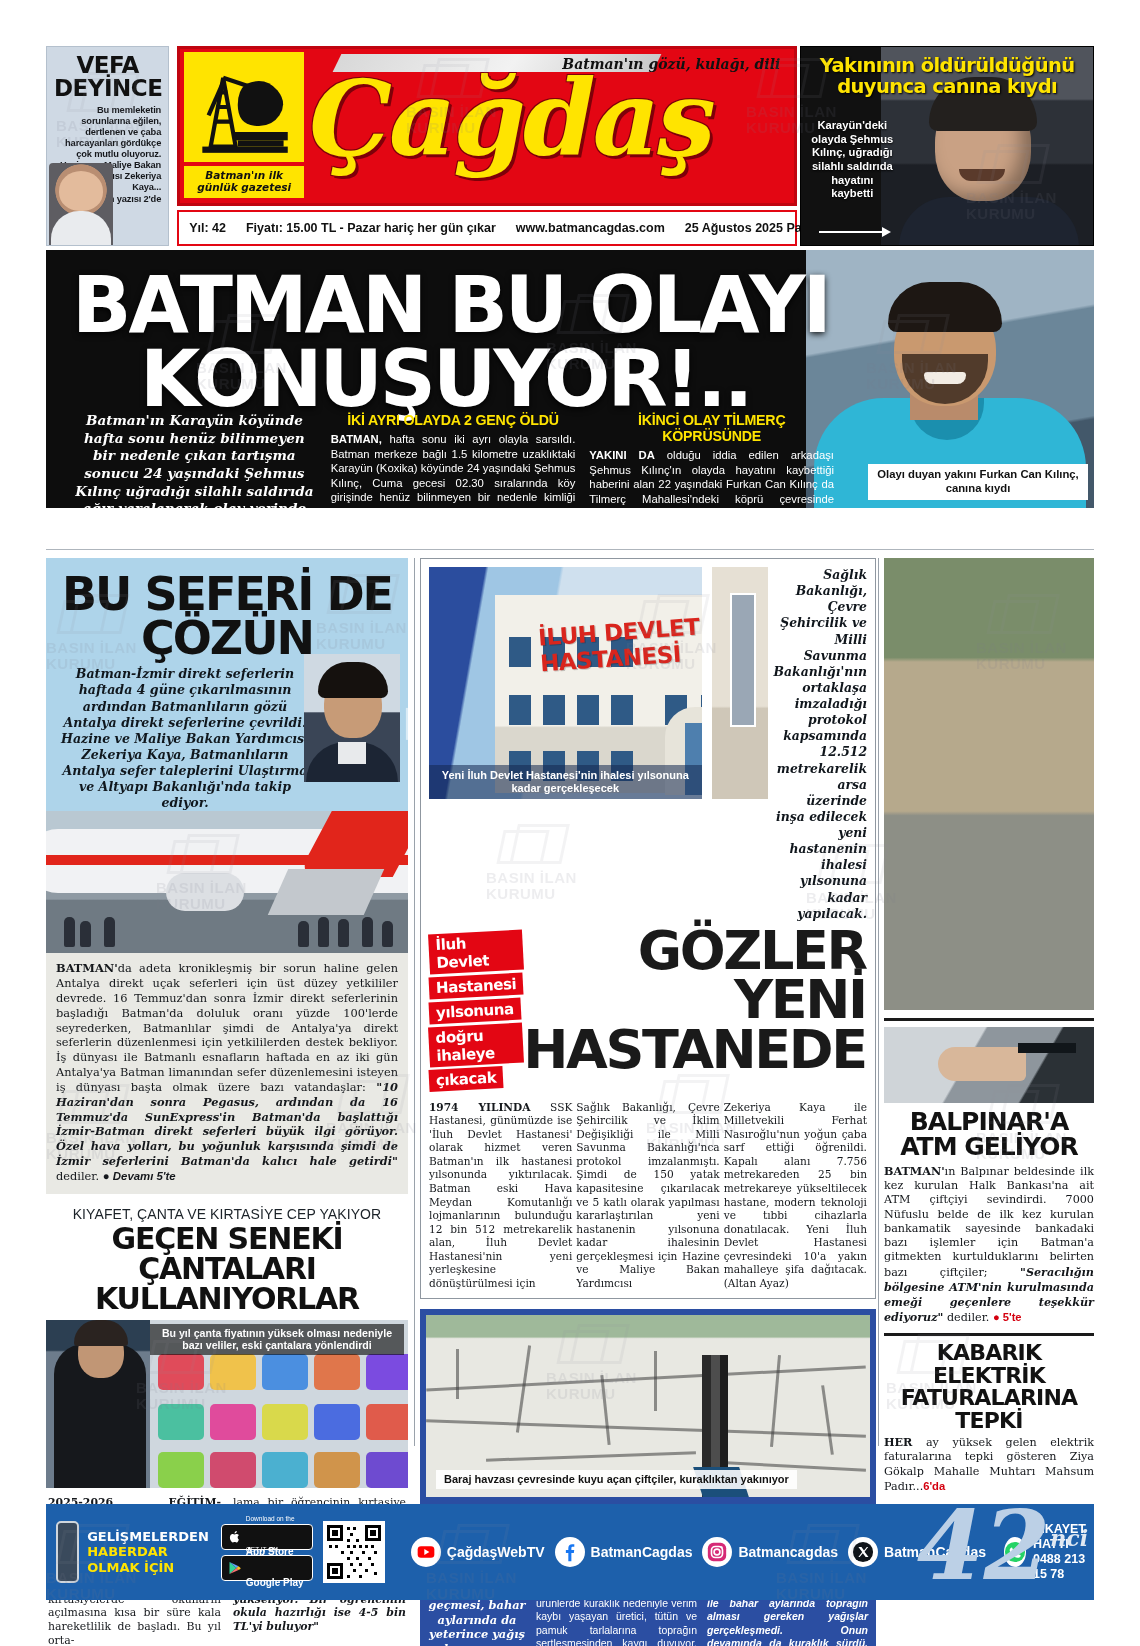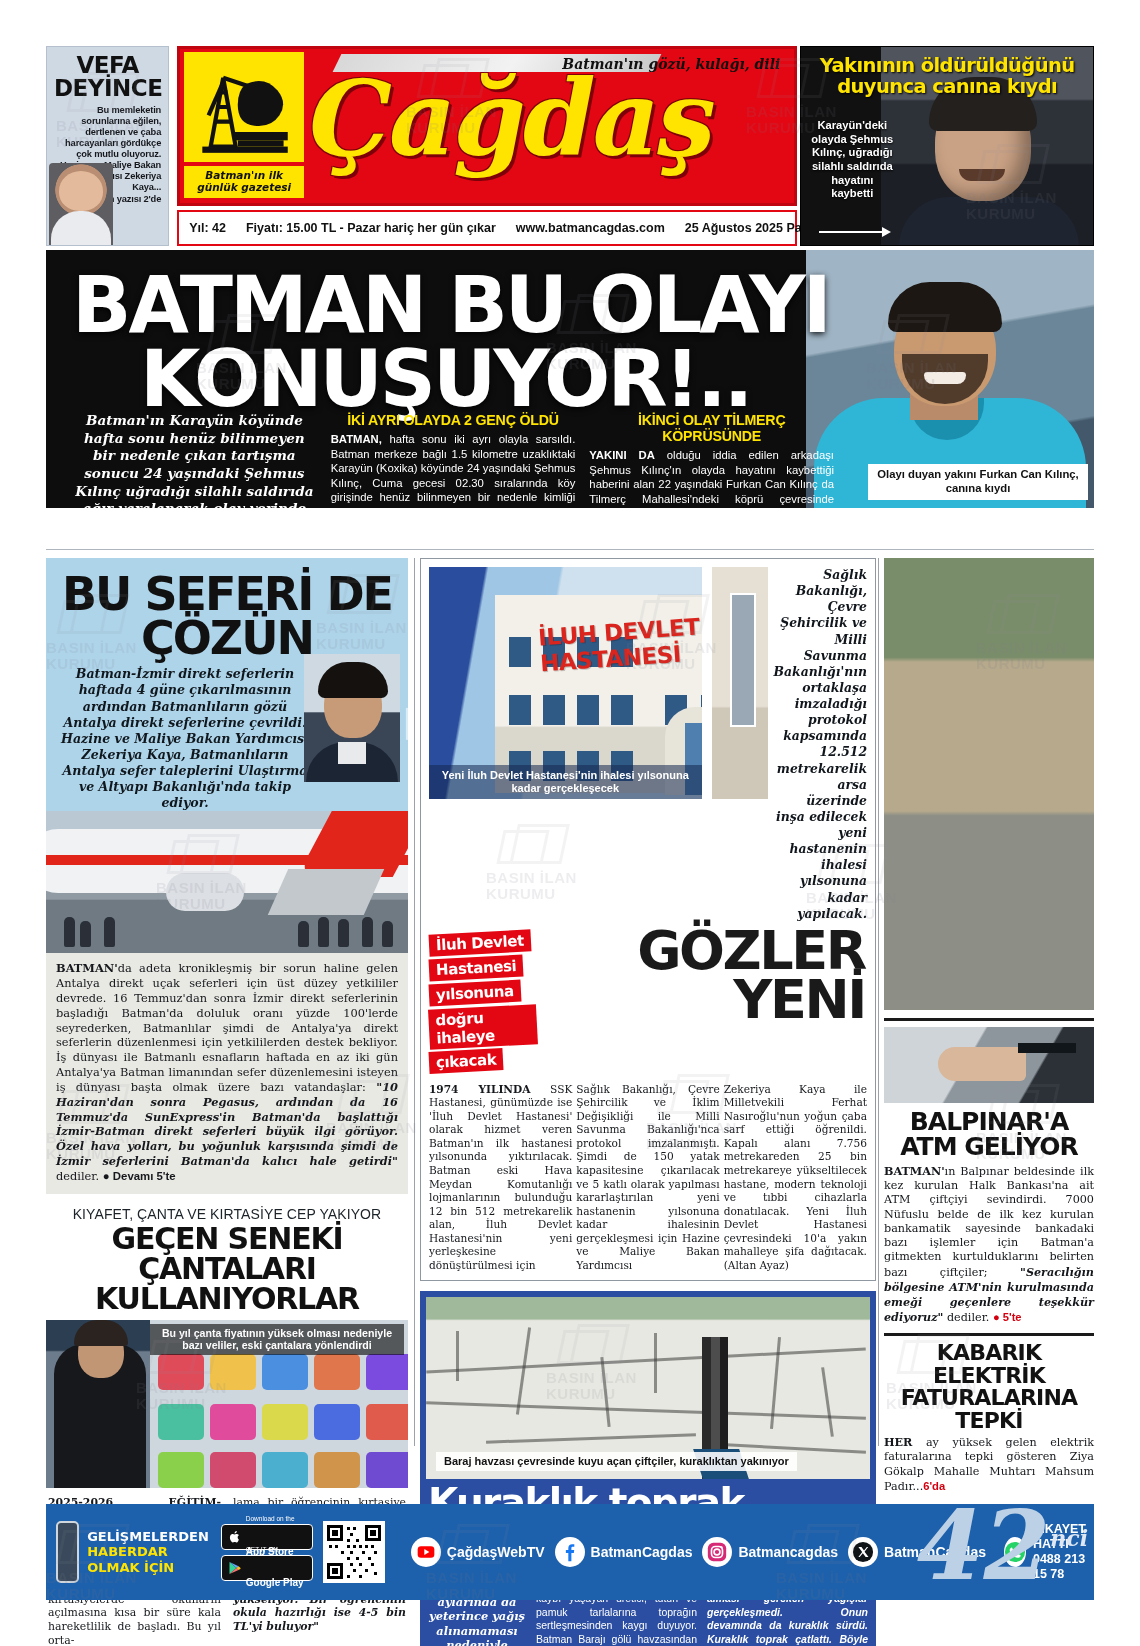--- a/index.html
+++ b/index.html
@@ -283,21 +283,21 @@
     background: #e30613; color: #fff; text-align: center;
     font-size: 16.5px; font-weight: 700; padding: 6px 4px; letter-spacing: -.3px;
   }
   .body-serif {
     font-family: "DejaVu Serif", serif;
     font-size: 11.4px; line-height: 1.30; color: #15181c; text-align: justify;
     background: #e9e9e4; padding: 8px 10px 10px;
   }
   .body-serif b { font-weight: 700; }
   .body-serif .q { font-style: italic; font-weight: 700; }
-  .body-serif .cont { font-family: "Liberation Sans", sans-serif; font-weight: 700; }
+  .body-serif .cont { font-family: "Liberation Sans", sans-serif; font-weight: 700; font-style: italic; }
 
   
   .canta { margin-top: 12px; }
   .canta .kicker { font-size: 14px; color: #1b2228; text-align: center; letter-spacing: .1px; }
   .canta h2 {
     font-family: "DejaVu Sans", sans-serif;
     font-size: 30px; font-weight: 700; text-align: center; color: #111;
     line-height: 1.0; letter-spacing: -1.2px; margin-top: 2px;
   }
   .canta-photo {
@@ -695,20 +695,21 @@
       <div class="hosp-title-row">
         <div class="stamps">
           <i>İluh Devlet</i><br>
           <i>Hastanesi</i><br>
           <i>yılsonuna</i><br>
           <i>doğru ihaleye</i><br>
           <i>çıkacak</i>
         </div>
         <div class="hosp-h">
           <div>GÖZLER YENİ</div>
+          <div>HASTANEDE</div>
         </div>
       </div>
 
       <div class="hosp-cols">
         <div class="c">
           <b>1974 YILINDA</b><span> SSK Hastanesi, günümüzde ise 'İluh Devlet Hastanesi' olarak hizmet veren Batman'ın ilk hastanesi yılsonunda yıktırılacak. Batman eski Hava Meydan Komutanlığı lojmanlarının bulunduğu 12 bin 512 metrekarelik alan, İluh Devlet Hastanesi'nin yeni yerleşkesine dönüştürülmesi için</span>
         </div>
         <div class="c">Sağlık Bakanlığı, Çevre Şehircilik ve İklim Değişikliği ile Milli Savunma Bakanlığı'nca protokol imzalanmıştı. Şimdi de 150 yatak kapasitesine çıkarılacak ve 5 katlı olarak yapılması kararlaştırılan yeni hastanenin yılsonuna kadar ihalesinin gerçekleşmesi için Hazine ve Maliye Bakan Yardımcısı</div>
         <div class="c">Zekeriya Kaya ile Milletvekili Ferhat Nasıroğlu'nun yoğun çaba sarf ettiği öğrenildi. Kapalı alanı 7.756 metrekareden 25 bin metrekareye yükseltilecek hastane, modern teknoloji ve tıbbi cihazlarla donatılacak. Yeni İluh Devlet Hastanesi çevresindeki 10'a yakın mahalleye şifa dağıtacak. (Altan Ayaz)</div>
       </div>

